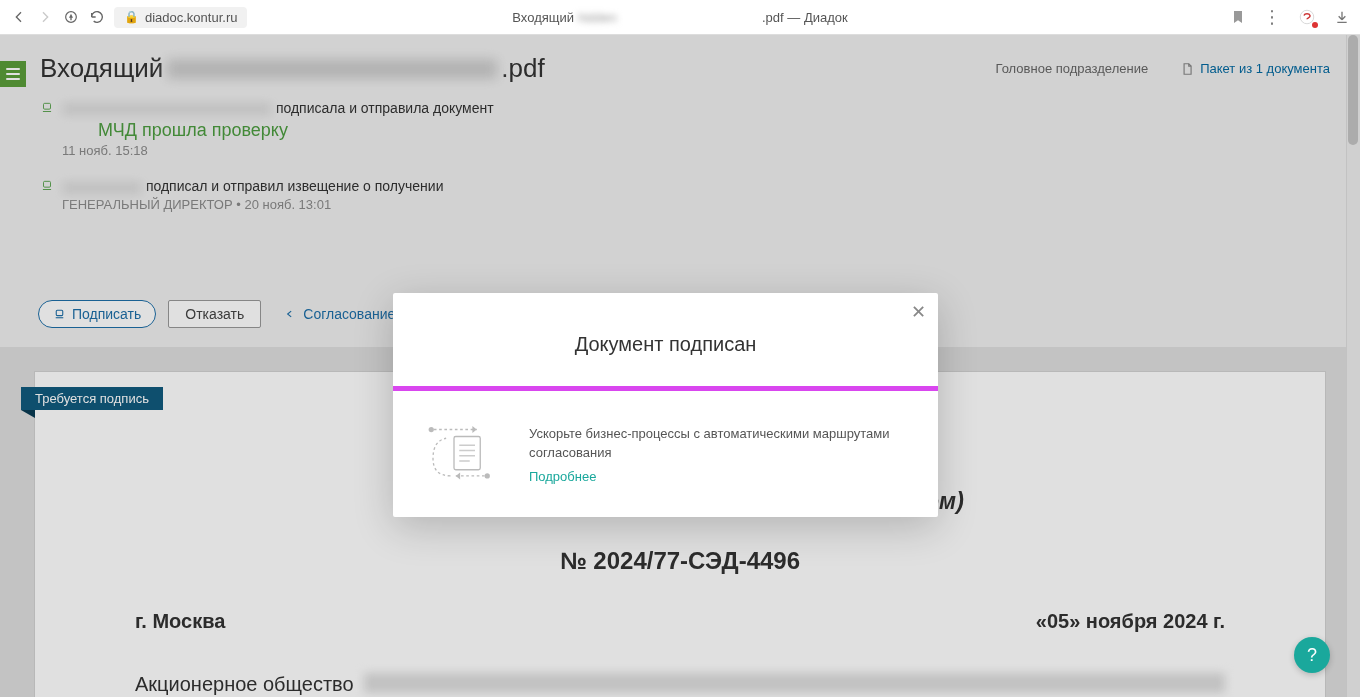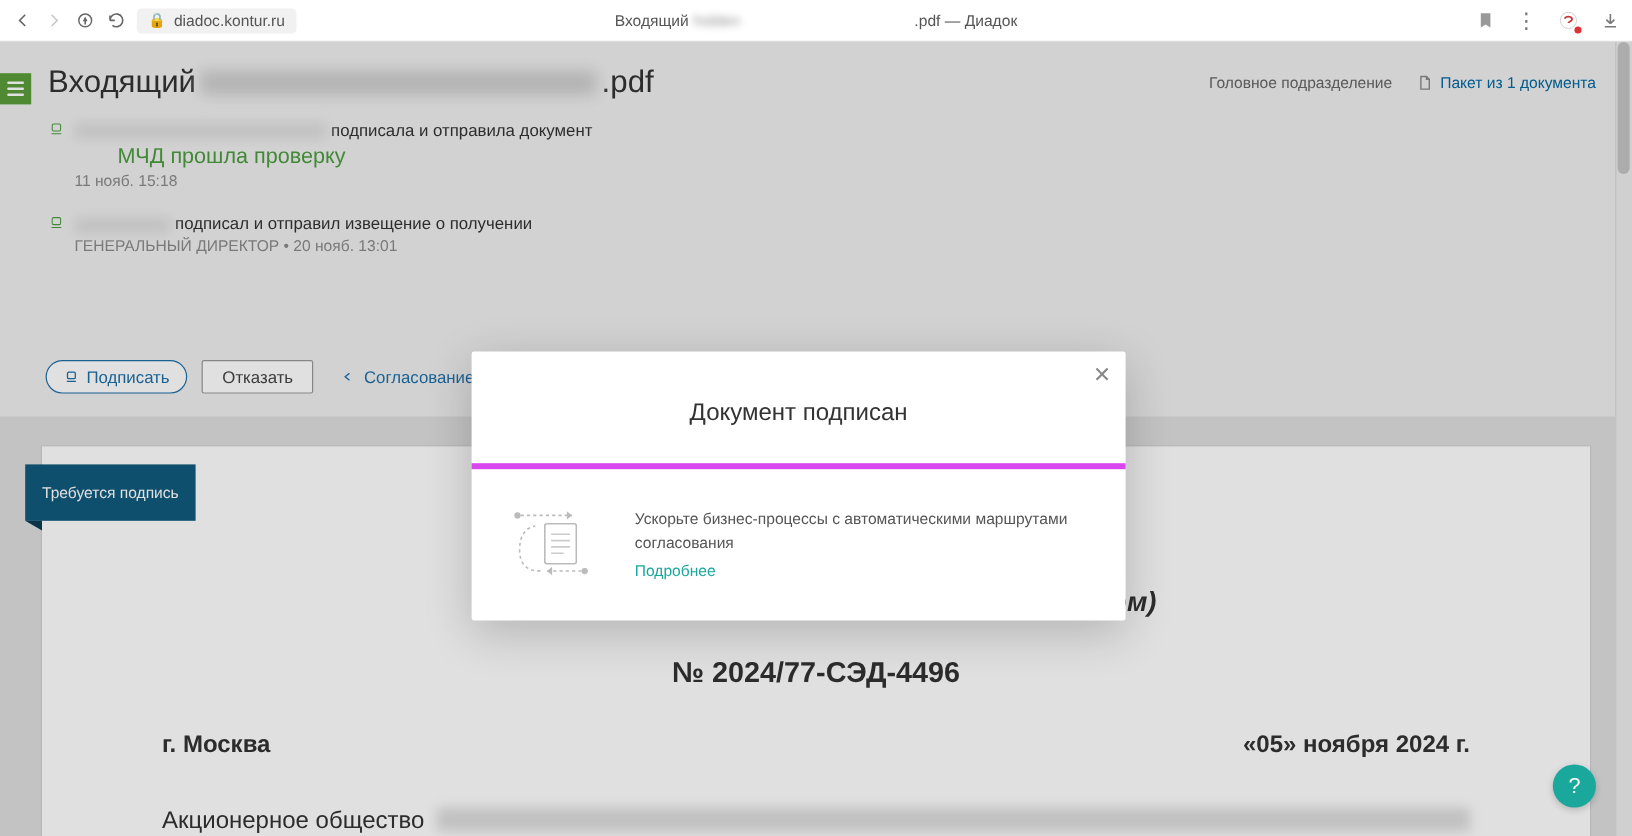--- a/index.html
+++ b/index.html
@@ -61,21 +61,21 @@
     background:#5a9e3a; display:flex; flex-direction:column; justify-content:center; gap:3px; align-items:center;
   }
   .hamburger span{height:2px;width:14px;background:#fff;border-radius:1px;}
 
   .header-row {
     position:absolute; left:40px; top:18px; right:30px;
     display:flex; align-items:center;
   }
   .doc-title { font-size:26px; color:#333; display:flex; align-items:center; gap:4px;}
   .doc-title .blur { filter: blur(6px); color:#bcbcbc; background:#ccc; height:20px; display:inline-block;}
-  .head-right { margin-left:auto; display:flex; align-items:center; gap:20px;}
+  .head-right { margin-left:auto; display:flex; align-items:center; gap:32px;}
   .head-unit { font-size:13px; color:#666;}
   .head-pkg { font-size:13px; color:#0369a1; display:flex; align-items:center; gap:6px;}
   .head-pkg svg{width:14px;height:14px;stroke:#888;}
 
   .timeline { position:absolute; left:40px; top:65px; right:30px;}
   .t-item { position:relative; padding-left:22px; margin-bottom:20px; font-size:14px; color:#333;}
   .t-icon { position:absolute; left:0; top:1px; width:14px; height:14px;}
   .stamp-green svg{stroke:#4c9c3f;fill:none;stroke-width:1.5;}
   .stamp-reply svg{stroke:#2a7fbf;fill:none;stroke-width:1.5;}
   .t-item .blur { filter:blur(5px); color:#bbb; background:#ddd; display:inline-block; height:14px; vertical-align:middle;}
@@ -98,21 +98,21 @@
   
   .lower { position:absolute; left:0; right:0; top:312px; bottom:0; background:#dedede; padding-top:25px;}
   .paper {
     position:relative;
     background:#fff; margin:0 35px 0 35px; height:360px;
     box-shadow:0 0 0 1px rgba(0,0,0,0.05);
     padding:30px 100px;
   }
   .ribbon {
     position:absolute; left:-14px; top:15px; background:#115a7e; color:#fff;
-    font-size:13px; padding:16px 14px; font-weight:500;
+    font-size:13px; padding:4px 14px; font-weight:500;
   }
   .ribbon::after{
     content:""; position:absolute; left:0; bottom:-8px; width:0;height:0;
     border-top:8px solid #0a3c54; border-left:14px solid transparent;
   }
   .agreement {
     text-align:center; font-family: Verdana, Arial, sans-serif;
     font-size:23px; font-style:italic; font-weight:bold; color:#333;
     line-height:1.3; margin-top:55px;
   }

